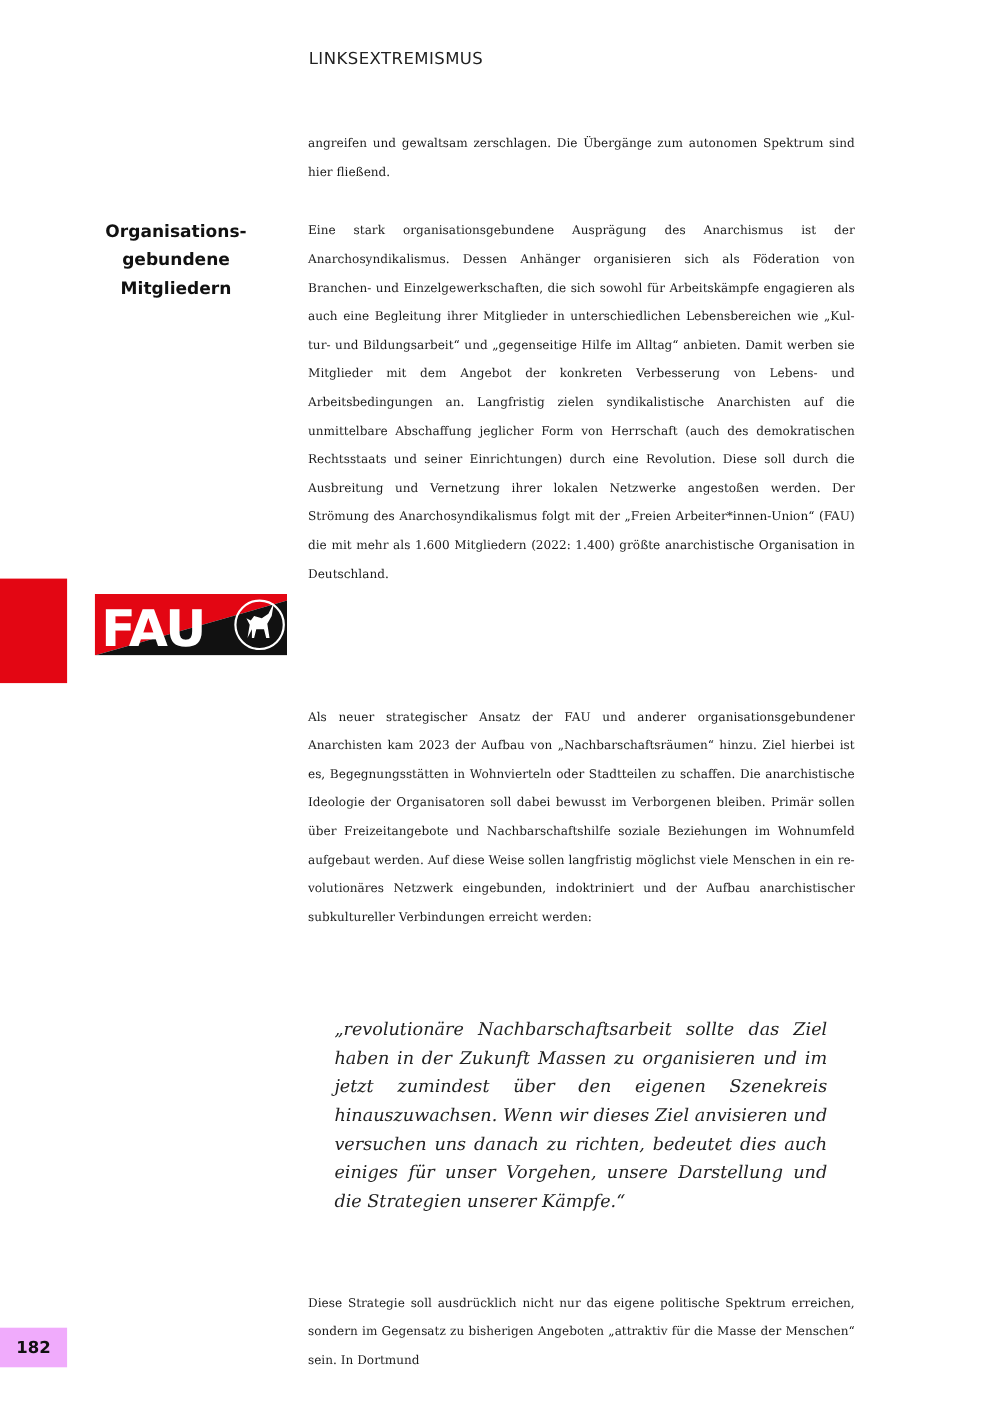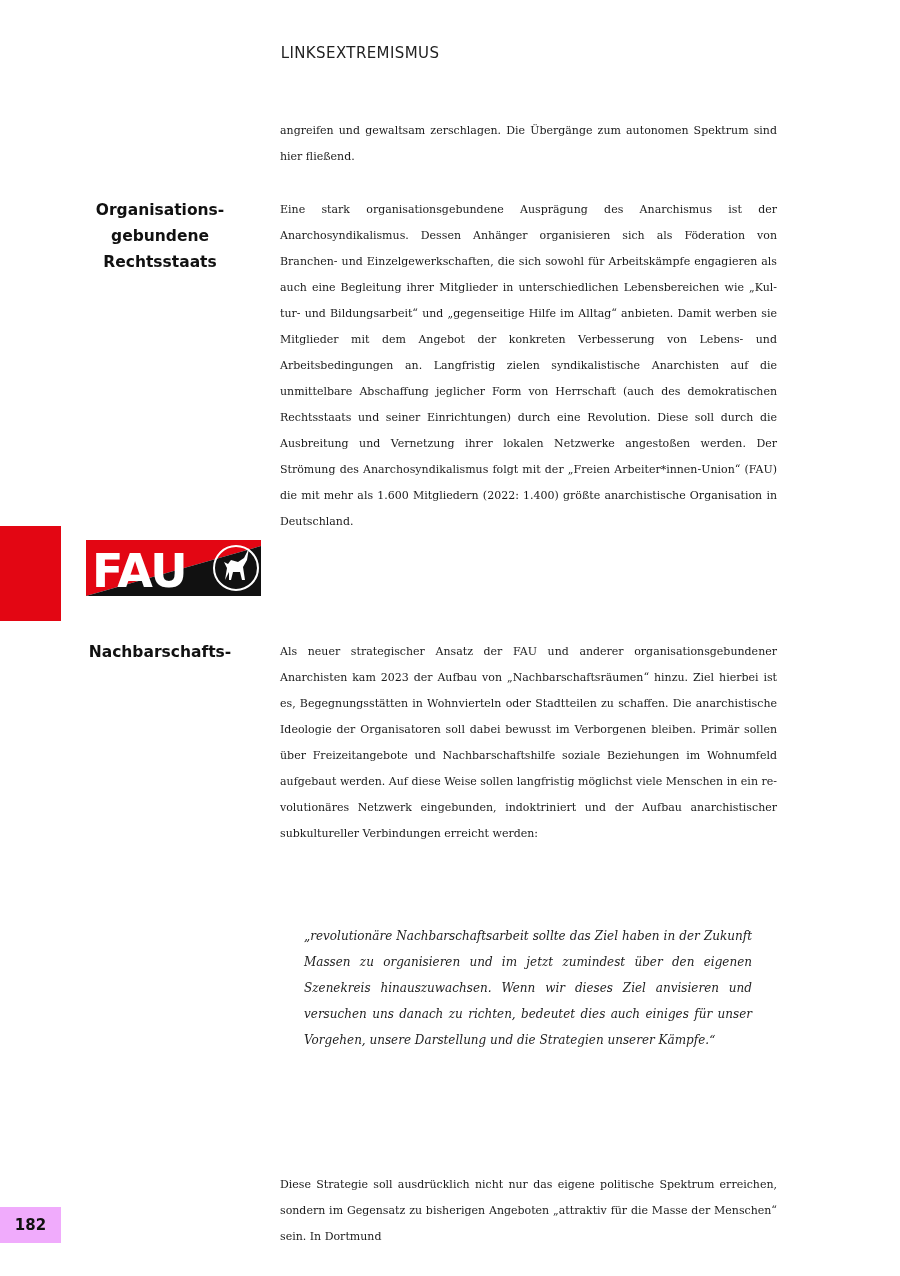--- a/index.html
+++ b/index.html
@@ -12,21 +12,21 @@
     position:absolute; left:280px; width:497px;
     font-family:"DejaVu Serif", serif; font-size:11px; line-height:26px;
     text-align:justify; hyphens:manual; color:#1a1a1a;
   }
   .marginal {
     position:absolute; right:640px; width:200px; text-align:center;
     font-family:"DejaVu Sans", sans-serif; font-weight:bold; font-size:15.5px; line-height:26px; color:#111;
   }
   .quote {
     position:absolute; left:304px; width:448px;
-    font-family:"DejaVu Serif", serif; font-style:italic; font-size:12px; line-height:26px;
+    font-family:"DejaVu Serif", serif; font-style:italic; font-size:16px; line-height:26px;
     text-align:justify; color:#222;
   }
   .red-tab { position:absolute; left:0; top:526px; width:61px; height:95px; background:#e30613; }
   .logo {
     position:absolute; left:86px; top:540px; width:175px; height:56px; overflow:hidden;text-align:right;
   }
   .page-num {
     position:absolute; left:0; top:1207px; width:61px; height:36px; background:#f0abfc;
     font-family:"DejaVu Sans", sans-serif; font-weight:bold; font-size:15px; line-height:36px;
     text-align:center; color:#111;
@@ -38,21 +38,21 @@
 
 <div class="running-head">LINKSEXTREMISMUS</div>
 
 <div class="body-text" style="top:118px;">
   <p>angreifen und gewaltsam zerschlagen. Die Übergänge zum auto­nomen Spektrum sind hier fließend.</p>
 </div>
 
 <div class="marginal" style="top:197px;">
   <div>Organisations-</div>
   <div>gebundene</div>
-  <div>Rechtsstaats</div>
+  <div>Mitgliedern</div>
 </div>
 
 <div class="body-text" style="top:197px;">
   <p>Eine stark organisationsgebundene Ausprägung des Anarchismus ist der Anarchosyndikalismus. Dessen Anhänger organisieren sich als Föderation von Branchen- und Einzelgewerkschaften, die sich sowohl für Arbeitskämpfe engagieren als auch eine Begleitung ihrer Mitglieder in unterschiedlichen Lebensbereichen wie „Kul­tur- und Bildungsarbeit“ und „gegenseitige Hilfe im Alltag“ anbie­ten. Damit werben sie Mitglieder mit dem Angebot der konkreten Verbesserung von Lebens- und Arbeitsbedingungen an. Langfristig zielen syndikalistische Anarchisten auf die unmittelbare Abschaf­fung jeglicher Form von Herrschaft (auch des demokratischen Rechtsstaats und seiner Einrichtungen) durch eine Revolution. Diese soll durch die Ausbreitung und Vernetzung ihrer lokalen Netzwerke angestoßen werden. Der Strömung des Anarchosyn­dikalismus folgt mit der „Freien Arbeiter*innen-Union“ (FAU) die mit mehr als 1.600 Mitgliedern (2022: 1.400) größte anarchistische Organisation in Deutschland.</p>
 </div>
 
 <div class="red-tab"></div>
 
 <div class="logo">
   <svg width="175" height="56" viewBox="0 0 175 56">
@@ -60,21 +60,20 @@
     <polygon points="0,56 175,6 175,56" fill="#111111"></polygon>
     <text x="6" y="47" font-family="DejaVu Sans, sans-serif" font-weight="bold" font-size="46" fill="#ffffff" letter-spacing="-1">FAU</text>
     <g>
       <circle cx="150" cy="28" r="22" fill="none" stroke="#ffffff" stroke-width="2"></circle>
       <path d="M139,40 L141,28 L138,22 L142,24 L145,20 L152,22 L158,18 L163,8 L161,20 L157,27 L159,40 L156,40 L154,32 L147,32 L145,40 L143,40 L143,32 Z" fill="#ffffff"></path>
     </g>
   </svg>
 </div>
 
 <div class="marginal" style="top:639px;">
-  <div>Nachbarschafts-</div>
 </div>
 
 <div class="body-text" style="top:639px;">
   <p>Als neuer strategischer Ansatz der FAU und anderer organisati­onsgebundener Anarchisten kam 2023 der Aufbau von „Nach­barschaftsräumen“ hinzu. Ziel hierbei ist es, Begegnungsstätten in Wohnvierteln oder Stadtteilen zu schaffen. Die anarchistische Ideologie der Organisatoren soll dabei bewusst im Verborgenen bleiben. Primär sollen über Freizeitangebote und Nachbarschafts­hilfe soziale Beziehungen im Wohnumfeld aufgebaut werden. Auf diese Weise sollen langfristig möglichst viele Menschen in ein re­volutionäres Netzwerk eingebunden, indoktriniert und der Aufbau anarchistischer subkultureller Verbindungen erreicht werden:</p>
 </div>
 
 <div class="quote" style="top:923px;">
   <p>„revolutionäre Nachbarschaftsarbeit sollte das Ziel haben in der Zukunft Massen zu organisieren und im jetzt zumindest über den eigenen Szenekreis hinauszuwachsen. Wenn wir dieses Ziel anvisieren und versuchen uns danach zu richten, bedeutet dies auch einiges für unser Vorgehen, unsere Darstel­lung und die Strategien unserer Kämpfe.“</p>
 </div>
 

